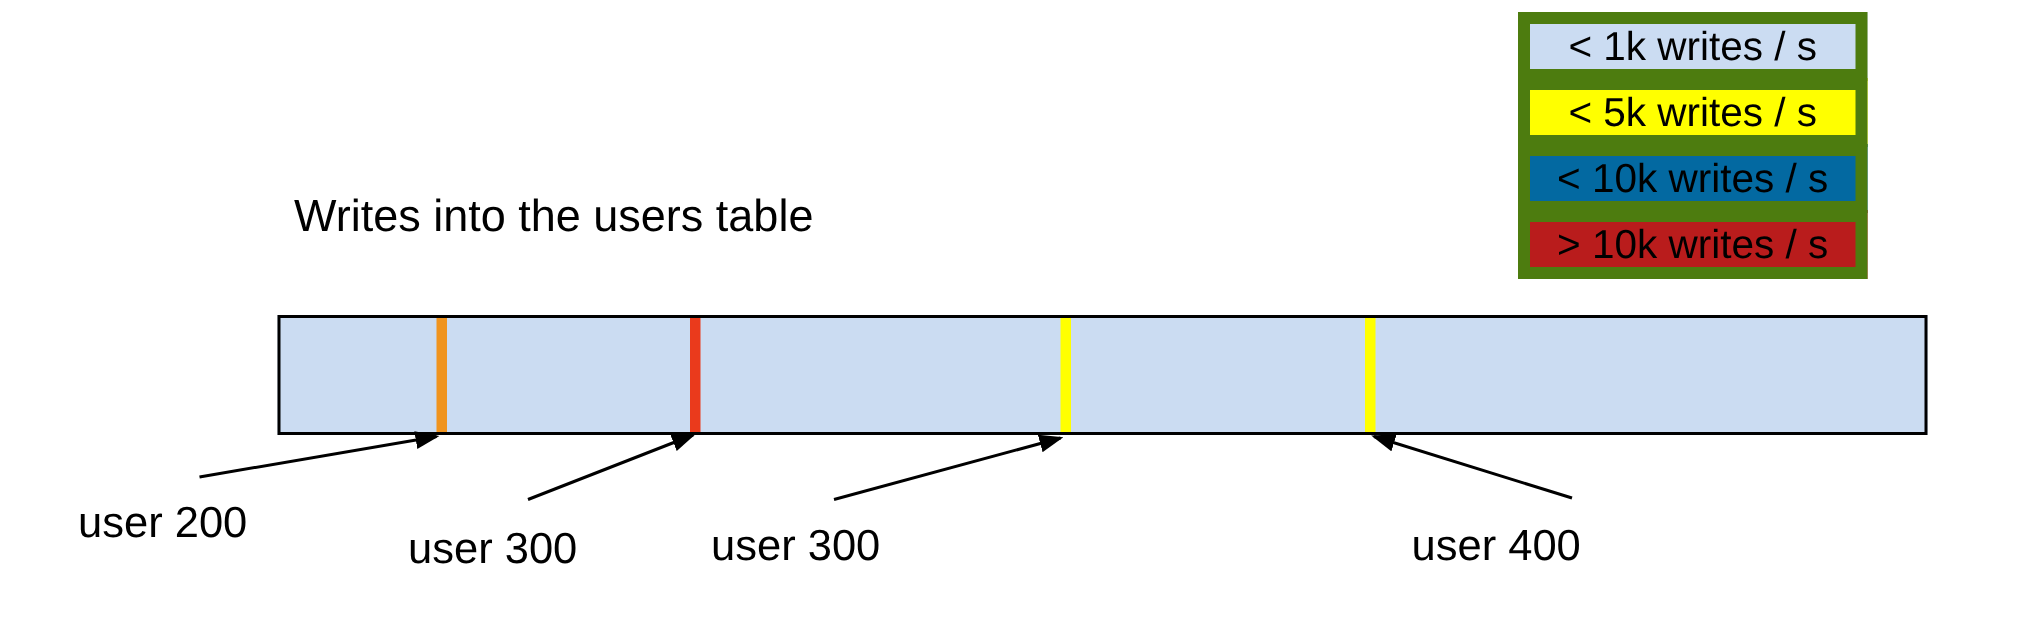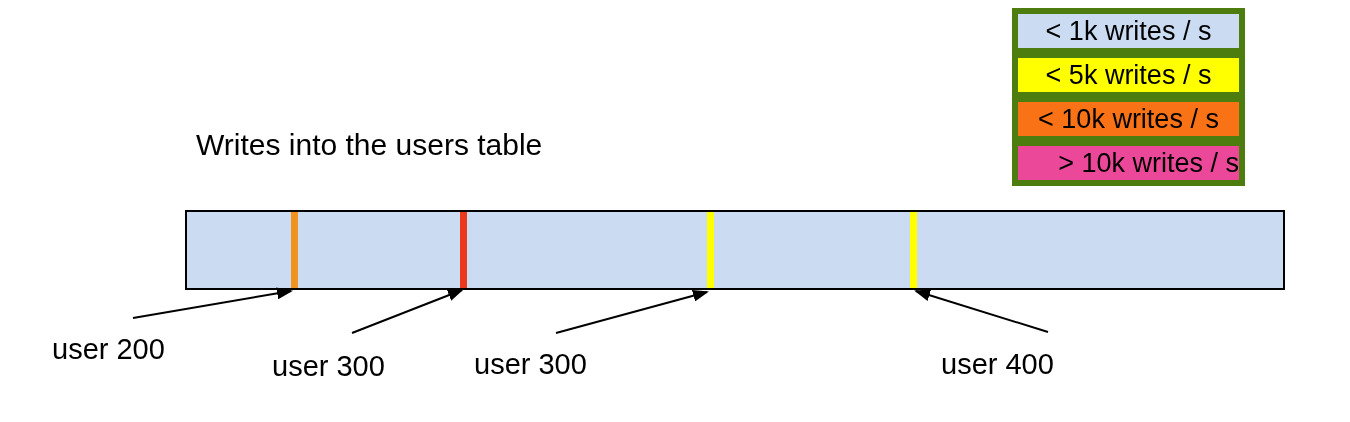--- a/index.html
+++ b/index.html
@@ -27,21 +27,21 @@
   
   .legend {
     position: absolute;
     left: 1012px;
     top: 8px;
     width: 233px;
   }
   .legend-row {
     box-sizing: border-box;
     height: 46px;
-    border: 6px solid #4d7c0f;
+    border: 8px solid #4d7c0f;
     margin-top: -2px;
     display: flex;
     align-items: center;
     justify-content: center;
     font-size: 27px;
     white-space: nowrap;
   }
   .legend-row:first-child { margin-top: 0; }
   
   .bar {
@@ -87,24 +87,24 @@
 
   <div class="title">Writes into the users table</div>
 
   <div class="legend">
     <div class="legend-row" style="background: rgb(203, 220, 242);">
       <span>&lt; 1k writes / s</span>
     </div>
     <div class="legend-row" style="background: rgb(255, 255, 0);">
       <span>&lt; 5k writes / s</span>
     </div>
-    <div class="legend-row" style="background: #f97316;">
+    <div class="legend-row" style="background: #0369a1;">
       <span>&lt; 10k writes / s</span>
     </div>
-    <div class="legend-row" style="background: #ec4899; justify-content: flex-end;">
+    <div class="legend-row" style="background: #b91c1c;">
       <span>&gt; 10k writes / s</span>
     </div>
   </div>
 
   <div class="bar" style="background: rgb(203, 220, 242);">
     <div class="marker" style="background: rgb(240, 148, 31); left: calc(9.8% - 3px);"></div>
     <div class="marker" style="background: rgb(234, 58, 28); left: calc(25.2% - 3px);"></div>
     <div class="marker" style="background: rgb(255, 255, 0); left: calc(47.7% - 3px);"></div>
     <div class="marker" style="background: rgb(255, 255, 0); left: calc(66.2% - 3px);"></div>
   </div>

